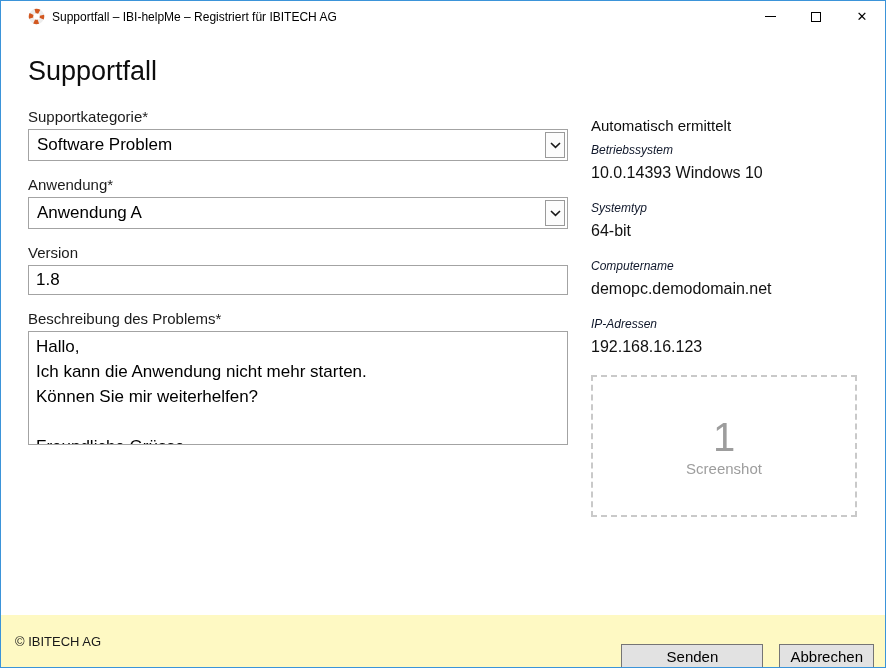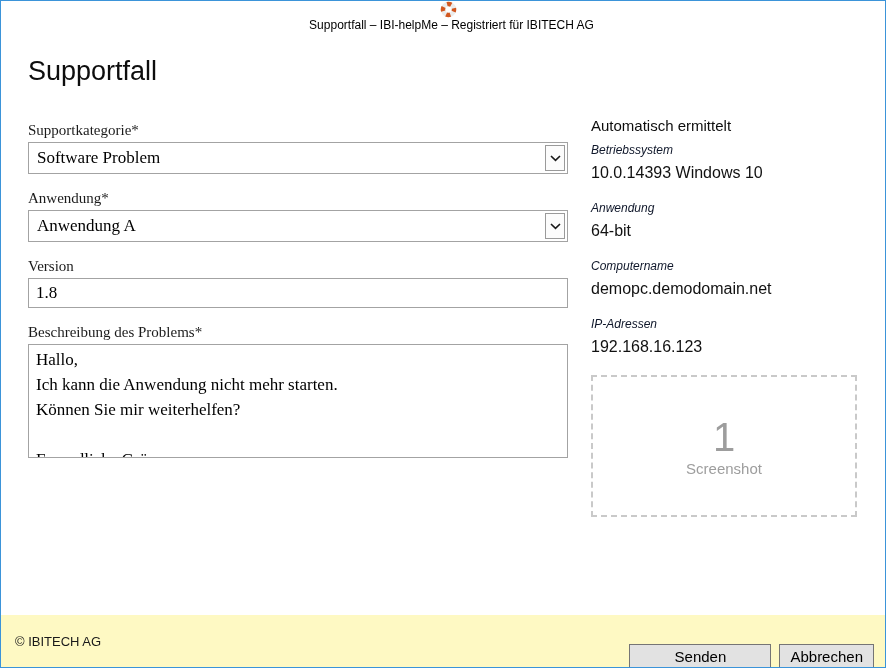--- a/index.html
+++ b/index.html
@@ -5,35 +5,35 @@
   * { box-sizing: border-box; }
   html,body { margin:0; padding:0; background:#555; }
   body { width:886px; height:668px; font-family:"Liberation Sans", sans-serif; }
 
   .window {
     position:relative; width:886px; height:668px;
     border:1px solid #3b94d9; background:#ffffff; overflow:hidden;
   }
 
   
-  .titlebar { height:31px; display:flex; align-items:center; padding-left:10px; background:#fff;flex-direction:column; }
+  .titlebar { height:31px; display:flex; align-items:center; padding-left:27px; background:#fff; }
   .app-icon { width:17px; height:17px; flex:0 0 auto; }
   .win-title { font-size:12px; color:#000; margin-left:7px; white-space:nowrap; }
   .win-controls { margin-left:auto; display:flex; height:100%; }
   .win-btn { width:46px; height:100%; display:flex; align-items:center; justify-content:center;
              background:transparent; border:none; padding:0; cursor:default; }
   .glyph-min { width:11px; height:1px; background:#000; }
   .glyph-max { width:10px; height:10px; border:1px solid #000; }
   .glyph-close { font-size:13px; color:#000; line-height:1; }
 
   
   .content { position:absolute; top:31px; left:0; right:0; bottom:52px; background:#fff; }
   h1.page-title { margin:24px 0 0 27px; font-size:27px; font-weight:300; color:#0d0d0d; }
 
-  .form-col { position:absolute; left:27px; top:89px; width:540px;font-family:Liberation Serif, serif; }
+  .form-col { position:absolute; left:27px; top:76px; width:540px; }
   .group { margin-bottom:15px; }
   .field-label { display:block; font-size:15px; line-height:18px; color:#1b1b1b; margin-bottom:3px; }
 
   .combo { position:relative; height:32px; border:1px solid #a3a3a3; background:#fff; cursor:default; }
   .combo-value { font-size:17px; line-height:30px; padding-left:8px; color:#000; white-space:nowrap; overflow:hidden; }
   .combo-btn { position:absolute; top:2px; right:2px; bottom:2px; width:20px;
                border:1px solid #9a9a9a; background:#fcfcfc;
                display:flex; align-items:center; justify-content:center; padding:0; }
 
   .text-input { display:block; width:100%; height:30px; border:1px solid #a3a3a3;
@@ -52,21 +52,21 @@
   .screenshot-box { margin-top:18px; width:266px; height:142px;
                     border:2px dashed #c9c9c9; display:flex; flex-direction:column;
                     align-items:center; justify-content:center; cursor:default; }
   .shot-count { font-size:40px; font-weight:300; color:#9d9d9d; line-height:1.05; }
   .shot-label { font-size:15px; color:#9d9d9d; margin-top:2px; }
 
   
   .footer { position:absolute; left:0; right:0; bottom:0; height:52px; background:#fef9c3;
             display:flex; align-items:center; padding-left:14px; }
   .copyright { font-size:13px; color:#1a1a1a; }
-  .footer-buttons { margin-left:auto; margin-right:11px; display:flex; gap:8px;margin-top:30px; }
+  .footer-buttons { margin-left:auto; margin-right:11px; display:flex; gap:16px;margin-top:30px; }
   .btn { height:25px; background:#e2e2e2; border:1px solid #757575; font-size:15px;
          color:#000; font-family:inherit; padding:0 10px; cursor:default; }
   .btn-send { width:142px; }
   .btn-cancel { min-width:88px; }
 </style>
 </head>
 <body>
 
 <div class="window">
 
@@ -137,21 +137,21 @@
     </div>
 
     <div class="info-col">
       <div class="info-title">Automatisch ermittelt</div>
 
       <div class="info-item">
         <div class="info-label">Betriebssystem</div>
         <div class="info-value">10.0.14393 Windows 10</div>
       </div>
       <div class="info-item">
-        <div class="info-label">Anwendung</div>
+        <div class="info-label">Systemtyp</div>
         <div class="info-value">64-bit</div>
       </div>
       <div class="info-item">
         <div class="info-label">Computername</div>
         <div class="info-value">demopc.demodomain.net</div>
       </div>
       <div class="info-item">
         <div class="info-label">IP-Adressen</div>
         <div class="info-value">192.168.16.123</div>
       </div>

